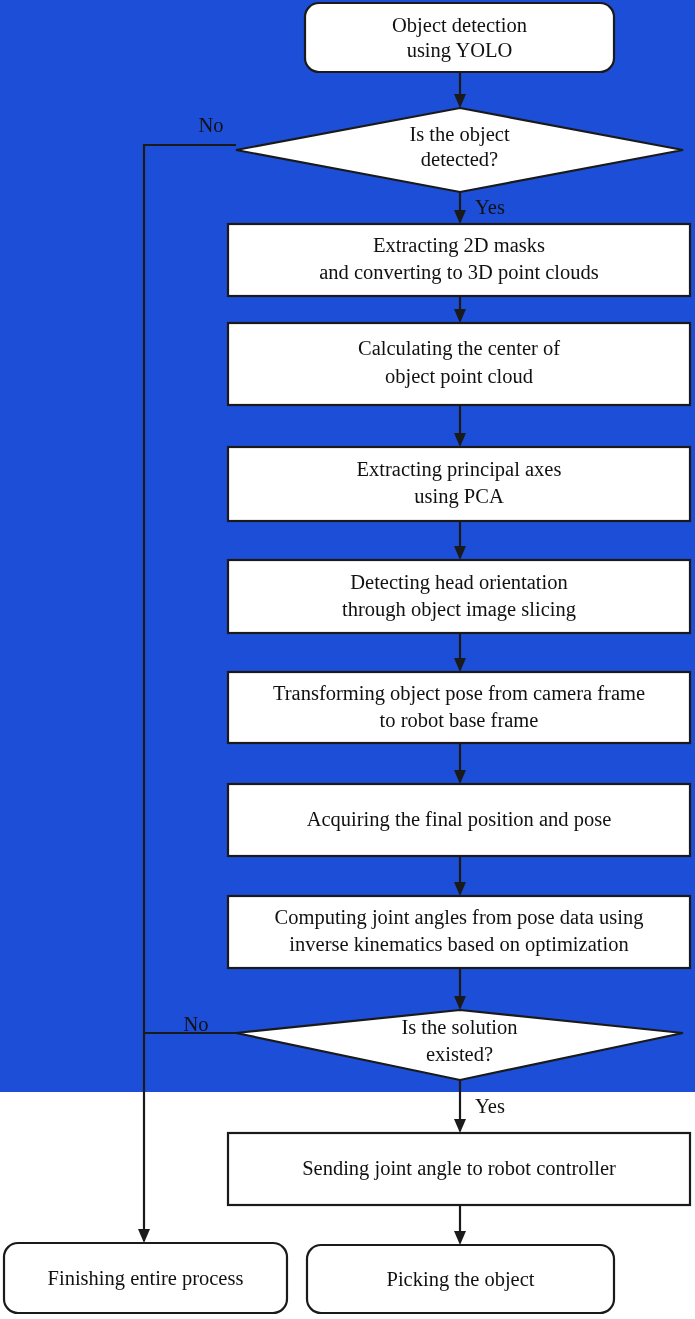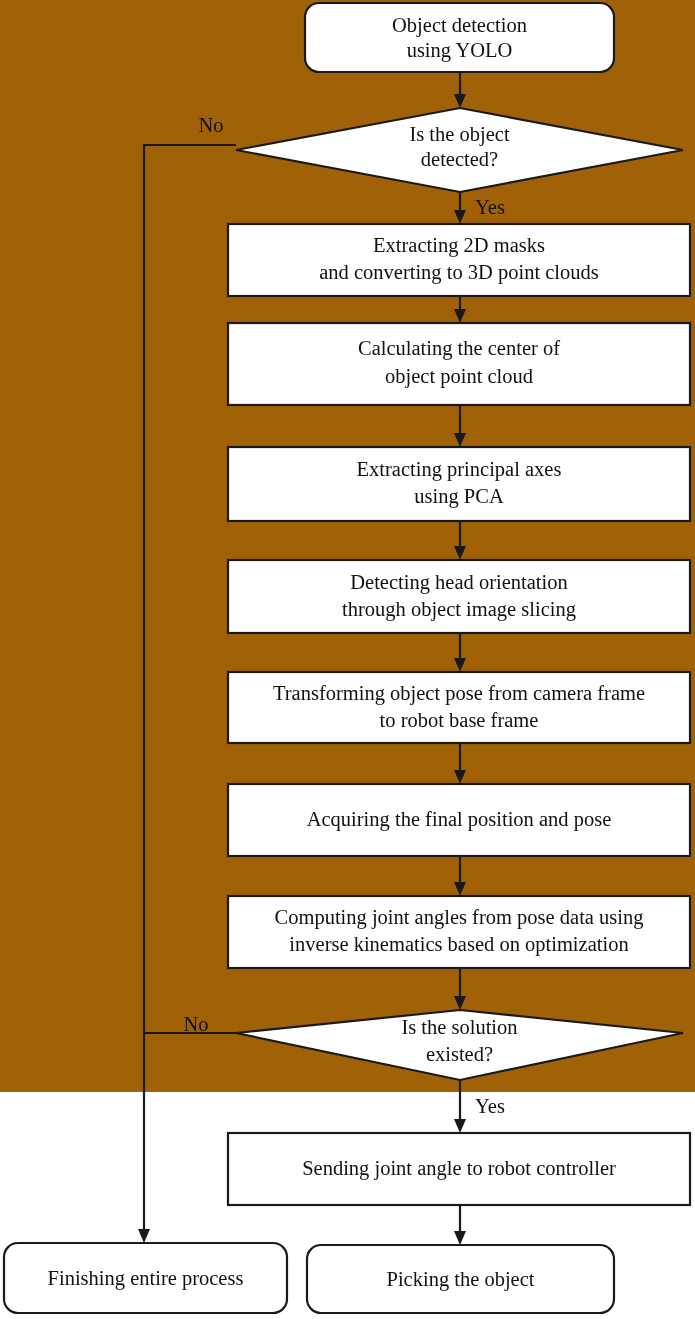--- a/index.html
+++ b/index.html
@@ -10,21 +10,21 @@
   body {
     width: 695px;
     height: 1319px;
     overflow: hidden;
     font-family: "Liberation Serif", "DejaVu Serif", serif;
   }
   #flowchart-root {
     position: relative;
     width: 695px;
     height: 1092px;
-    background: #a16207;
+    background: #1d4ed8;
   }
   svg.flow-svg {
     display: block;
     width: 695px;
     height: 1319px;
   }
   .node-shape {
     fill: #ffffff;
     stroke: #1a1a1a;
     stroke-width: 2.2;

